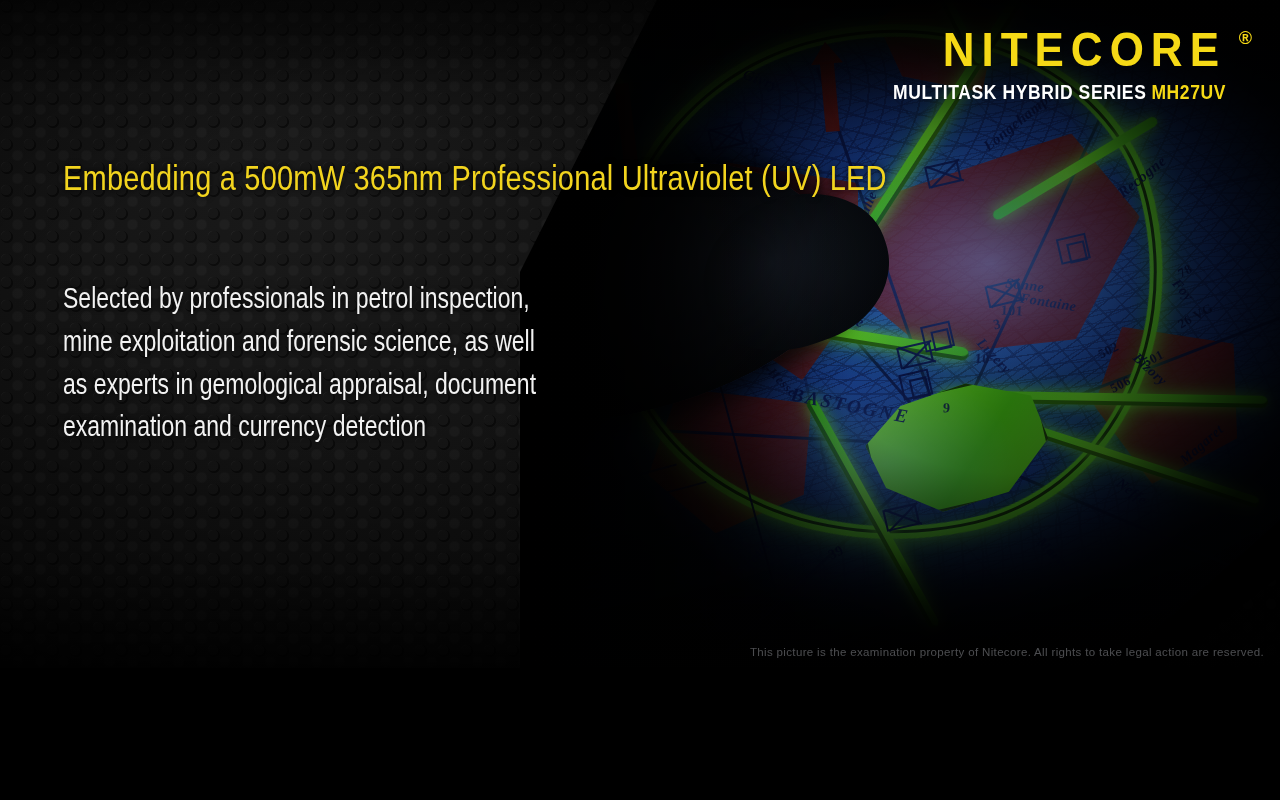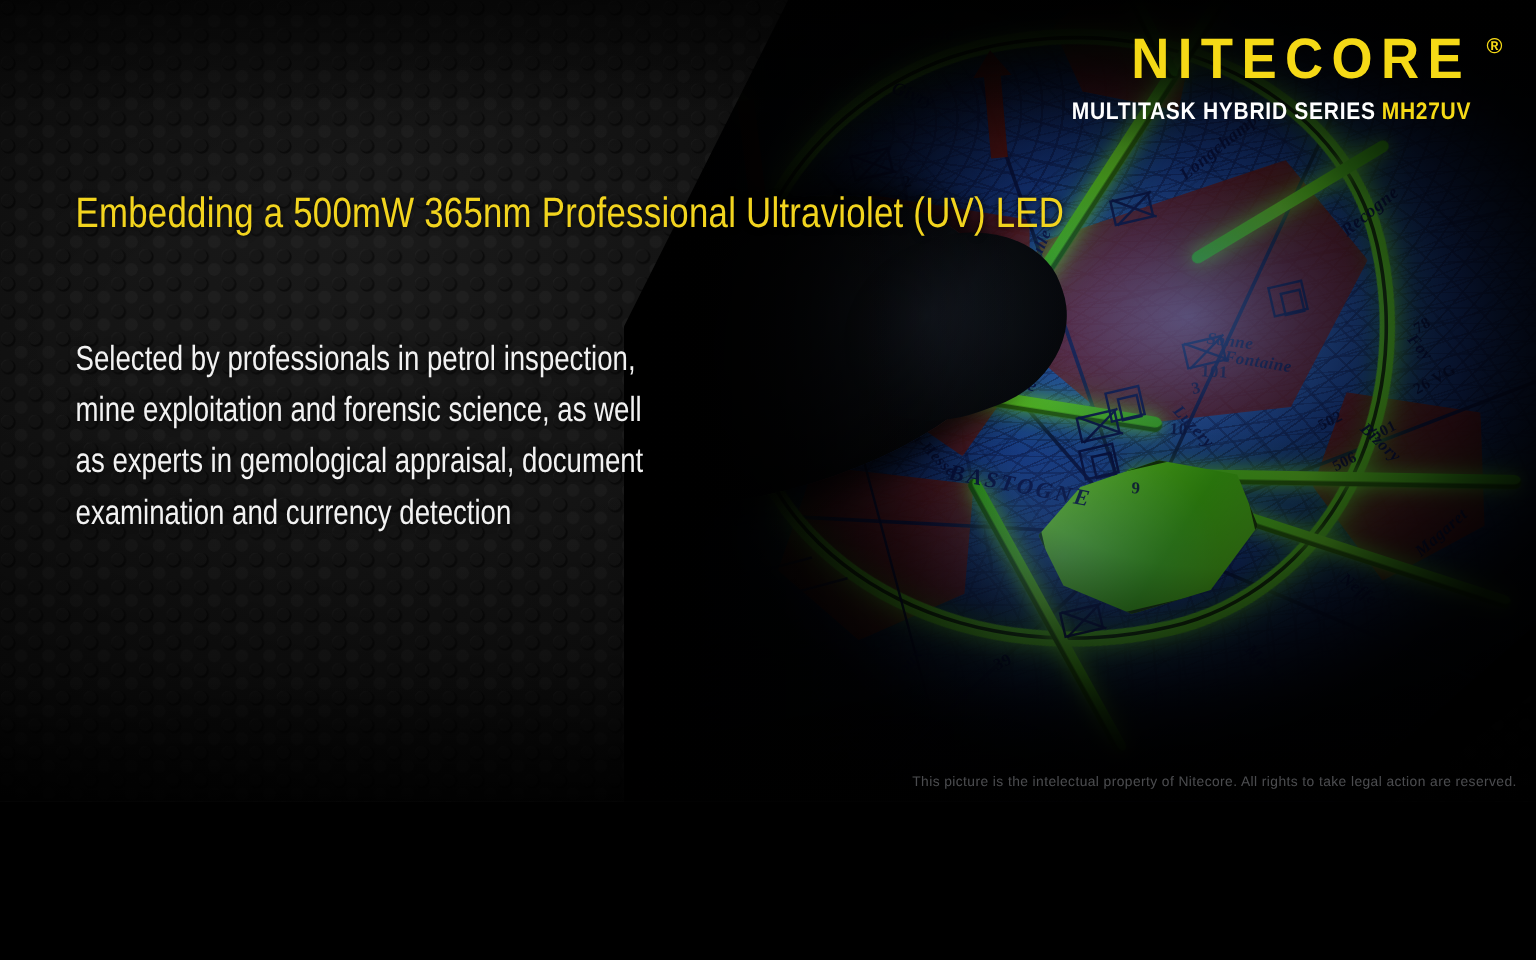--- a/index.html
+++ b/index.html
@@ -444,15 +444,15 @@
 
   <div id="headline">Embedding a 500mW 365nm Professional Ultraviolet (UV) LED</div>
 
   <div id="body-copy">
     <span class="ln">Selected by professionals in petrol inspection,</span>
     <span class="ln">mine exploitation and forensic science, as well</span>
     <span class="ln">as experts in gemological appraisal, document</span>
     <span class="ln">examination and currency detection</span>
   </div>
 
-  <div id="footer">This picture is the intelectual property of Nitecore. All rights to take legal action are reserved.</div>
+  <div id="footer">This picture is the examination property of Nitecore. All rights to take legal action are reserved.</div>
 
 </div>
 
 </body></html>

